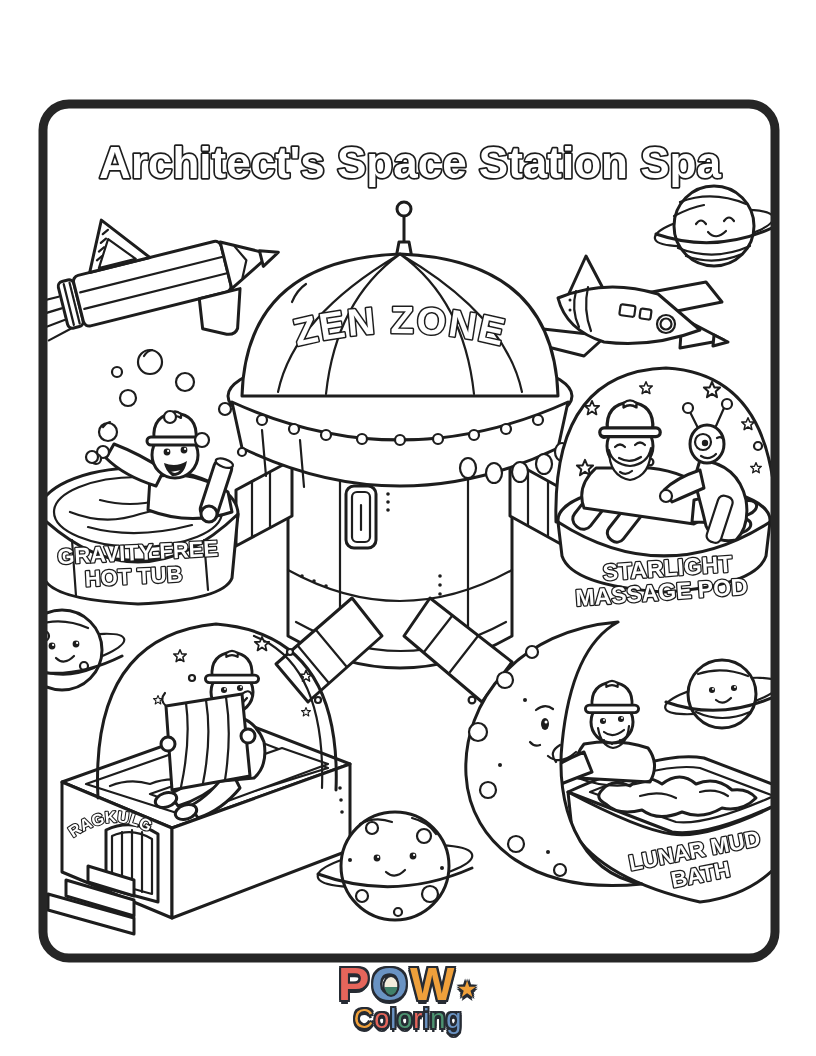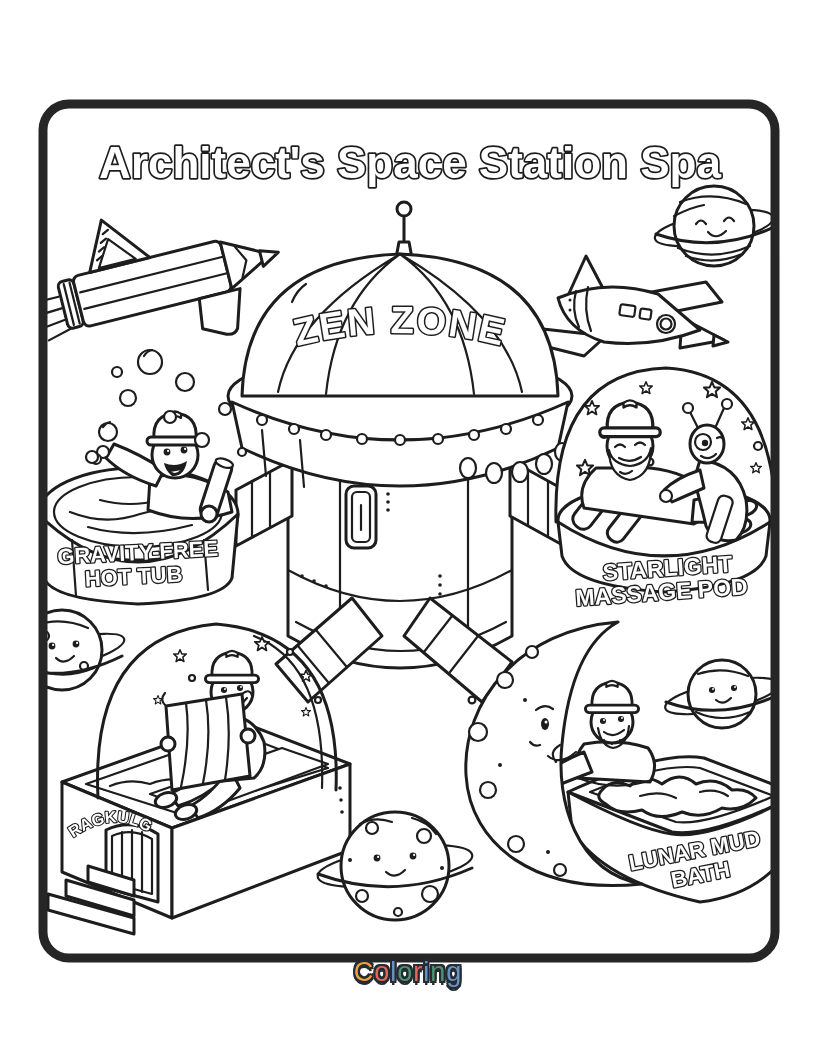--- a/index.html
+++ b/index.html
@@ -363,15 +363,16 @@
       <text class="bub" font-size="22" stroke-width="2.6" text-anchor="middle" x="696" y="858" transform="rotate(-11 696 858)">LUNAR MUD</text>
       <text class="bub" font-size="22" stroke-width="2.6" text-anchor="middle" x="702" y="882" transform="rotate(-11 702 882)">BATH</text>
     </g>
 
   </g>
 
   <rect class="frame" x="43" y="104" width="732" height="854" rx="26"></rect>
 </svg>
 
 <div class="logo">
+  <div class="logo-pow"><span class="logo-letter" style="color: rgb(229, 101, 91);">P</span><span class="logo-letter has-egg" style="color: rgb(106, 147, 195);">O</span><span class="logo-letter" style="color: rgb(239, 160, 59);">W</span><span class="logo-letter logo-star" style="color: rgb(239, 160, 59);">★</span></div>
   <div class="logo-sub"><span class="logo-letter" style="color: rgb(239, 160, 59);">C</span><span class="logo-letter" style="color: rgb(229, 101, 91);">o</span><span class="logo-letter" style="color: rgb(106, 147, 195);">l</span><span class="logo-letter" style="color: rgb(77, 147, 113);">o</span><span class="logo-letter" style="color: rgb(229, 101, 91);">r</span><span class="logo-letter" style="color: rgb(106, 147, 195);">i</span><span class="logo-letter" style="color: rgb(77, 147, 113);">n</span><span class="logo-letter" style="color: rgb(106, 147, 195);">g</span></div>
 </div>
 </div>
 
 </body></html>

